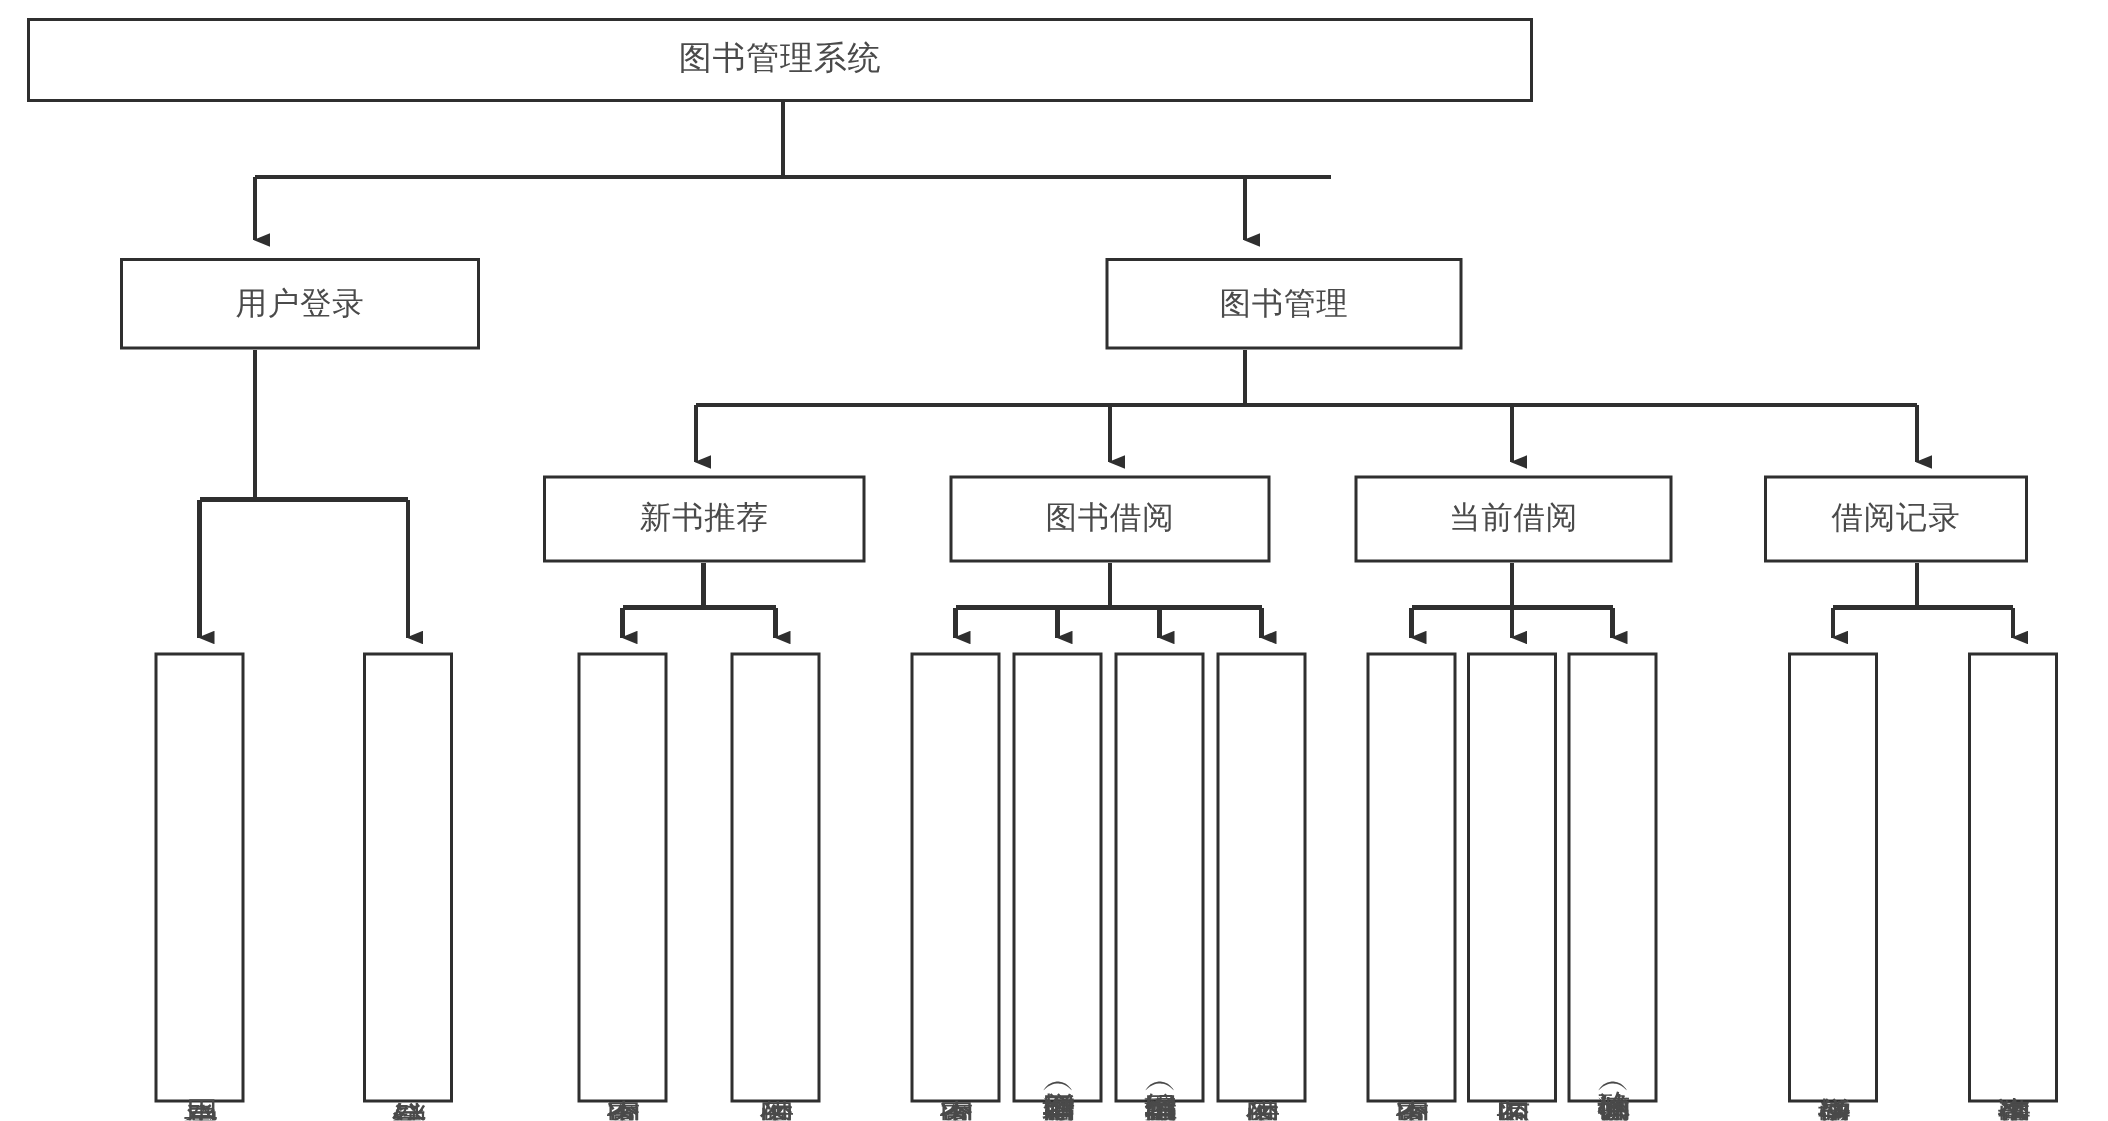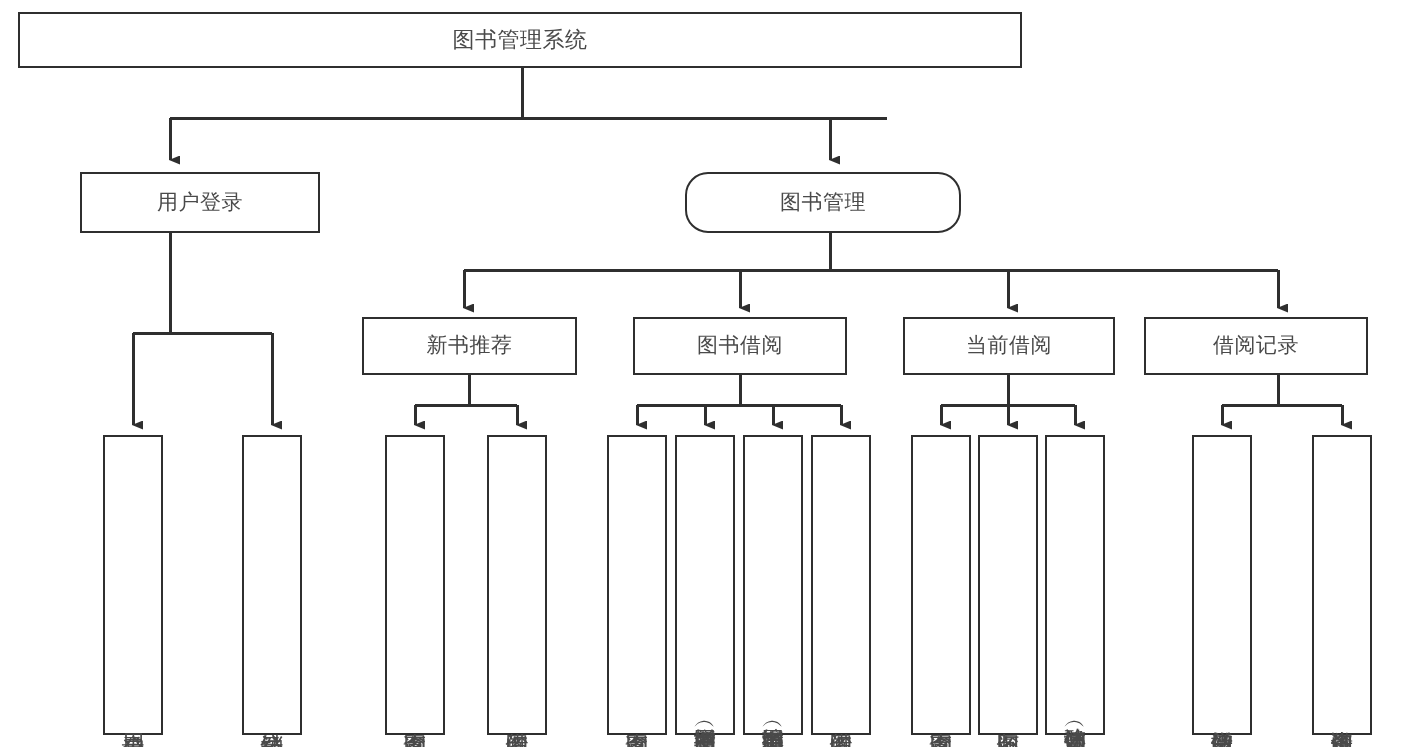--- a/index.html
+++ b/index.html
@@ -133,34 +133,34 @@
     </g>
   </svg>
 
   <div class="node row root" style="left:18px; top:12px; width:1004px; height:56px;">
     <span class="node-label">图书管理系统</span>
   </div>
 
   <div class="node row" style="left:80px; top:172px; width:240px; height:61px;">
     <span class="node-label">用户登录</span>
   </div>
-  <div class="node row" style="left:685px; top:172px; width:276px; height:61px;border-radius:23px;">
+  <div class="node row" style="left:737px; top:172px; width:238px; height:61px;">
     <span class="node-label">图书管理</span>
   </div>
 
   <div class="node row" style="left:362px; top:317px; width:215px; height:58px;">
     <span class="node-label">新书推荐</span>
   </div>
   <div class="node row" style="left:633px; top:317px; width:214px; height:58px;">
     <span class="node-label">图书借阅</span>
   </div>
   <div class="node row" style="left:903px; top:317px; width:212px; height:58px;">
     <span class="node-label">当前借阅</span>
   </div>
-  <div class="node row" style="left:1144px; top:317px; width:224px; height:58px;">
+  <div class="node row" style="left:1176px; top:317px; width:176px; height:58px;">
     <span class="node-label">借阅记录</span>
   </div>
 
   <div class="node leaf" style="left:103px; top:435px; width:60px; height:300px;">
     <span class="node-label">用户登录</span>
   </div>
   <div class="node leaf" style="left:242px; top:435px; width:60px; height:300px;">
     <span class="node-label">注销登录</span>
   </div>
 

